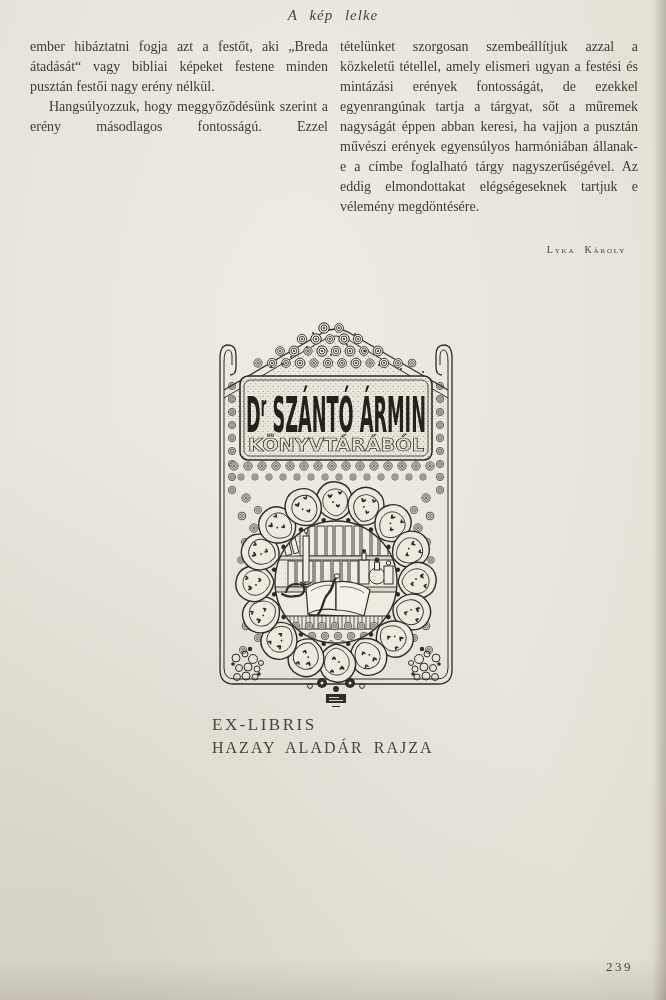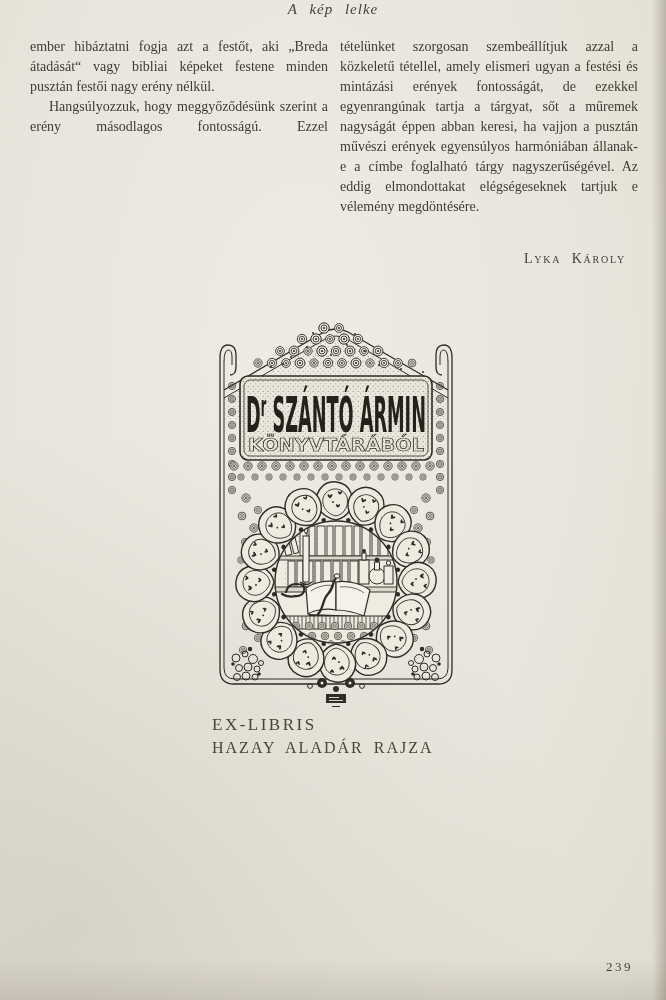--- a/index.html
+++ b/index.html
@@ -9,36 +9,36 @@
     background-color:#e8e5dc;
     background-image:
       linear-gradient(to left, rgba(80,70,52,.28), rgba(80,70,52,0) 14px),
       linear-gradient(to top, rgba(90,80,60,.14), rgba(90,80,60,0) 42px),
       radial-gradient(circle at 12% 92%, rgba(95,85,62,.10), rgba(95,85,62,0) 45%),
       radial-gradient(ellipse at 45% 35%, #eeebe3 0%, #e8e5dc 55%, #e0dcd1 100%);
     font-family:"Liberation Serif","DejaVu Serif",serif;
     color:#3e3b32;
   }
   .running-header {
-    position:absolute; top:1px; left:0; width:100%;
+    position:absolute; top:7px; left:0; width:100%;
     text-align:center; font-style:italic; font-size:15px;
     letter-spacing:1px; word-spacing:7px; color:#45423a;
   }
   .columns {
     position:absolute; top:37px; left:30px; width:618px;
     display:flex; gap:12px;
   }
   .col { width:298px; font-size:14px; line-height:20px; text-align:justify; }
   .col p { margin:0; text-indent:19px; }
   .col p.cont { text-indent:0; }
   .col p.runover { text-align-last:justify; }
   .signature {
-    margin-top:32px; text-align:right; padding-right:12px;
+    margin-top:23px; text-align:right; padding-right:12px;
     font-variant:small-caps; letter-spacing:1.8px; word-spacing:5px;
-    font-size:14px; color:#44413a;
+    font-size:10px; color:#44413a;
   }
   .figure { position:absolute; left:212px; top:320px; width:248px; margin:0; }
   .figure svg { display:block; }
   .cap1 { margin-top:3px; font-size:17px; letter-spacing:2.5px; color:#474439; }
   .cap2 { margin-top:4px; font-size:16px; letter-spacing:2px; word-spacing:4px; color:#474439; }
   .pageno { position:absolute; top:959px; right:33px; font-size:13px; letter-spacing:2.5px; color:#45423a; }
 </style>
 </head>
 <body>
 

